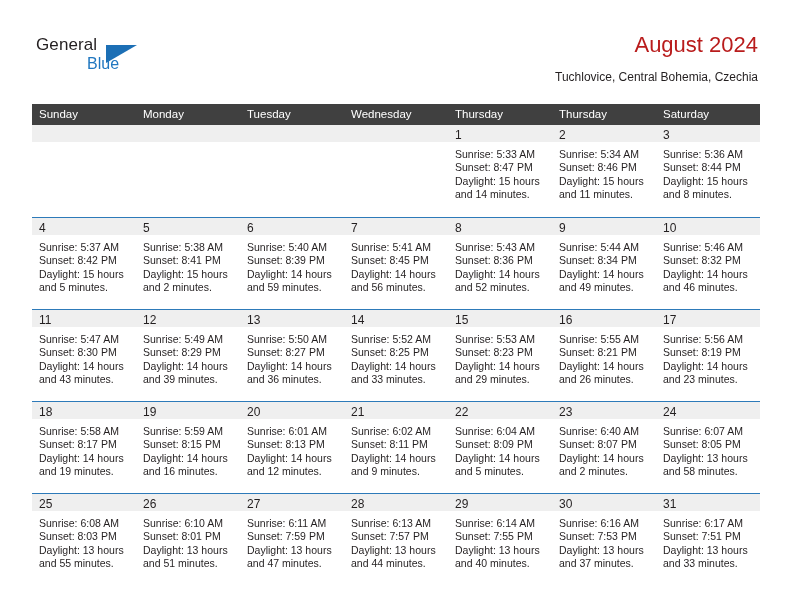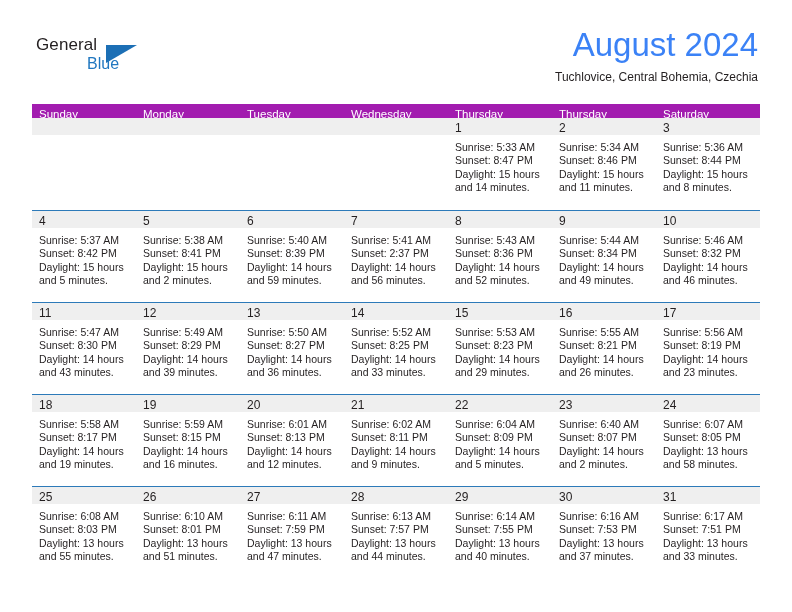--- a/index.html
+++ b/index.html
@@ -65,45 +65,45 @@
     border-bottom: 18px solid transparent;
     border-top: 0 solid transparent;
   }
   .title-block {
     position: absolute;
     right: 34px;
     top: 28px;
     text-align: right;
   }
   .cal-title {
-    font-size: 33px;
+    font-size: 22px;
     font-weight: normal;
-    color: #3b82f6;
+    color: #b91c1c;
     line-height: 34px;
     white-space: nowrap;
   }
   .cal-subtitle {
     margin-top: 7px;
     font-size: 12px;
     color: #231f20;
     line-height: 17px;
     white-space: nowrap;
   }
 
   
   .calendar {
     position: absolute;
     left: 32px;
     top: 104px;
     width: 728px;
   }
   .weekday-row {
     display: flex;
-    background: #a21caf;
-    height: 14px;
+    background: #404040;
+    height: 21px;
   }
   .weekday {
     flex: 1 1 0;
     color: #ffffff;
     font-size: 11.5px;
     line-height: 21px;
     padding-left: 7px;
     box-sizing: border-box;
     white-space: nowrap;
     overflow: hidden;
@@ -240,21 +240,21 @@
               <div>Sunrise: 5:40 AM</div>
               <div>Sunset: 8:39 PM</div>
               <div>Daylight: 14 hours</div>
               <div>and 59 minutes.</div>
             </div>
           </div>
           <div class="day-cell">
             <div class="day-number-band"><span class="day-number">7</span></div>
             <div class="day-info">
               <div>Sunrise: 5:41 AM</div>
-              <div>Sunset: 2:37 PM</div>
+              <div>Sunset: 8:45 PM</div>
               <div>Daylight: 14 hours</div>
               <div>and 56 minutes.</div>
             </div>
           </div>
           <div class="day-cell">
             <div class="day-number-band"><span class="day-number">8</span></div>
             <div class="day-info">
               <div>Sunrise: 5:43 AM</div>
               <div>Sunset: 8:36 PM</div>
               <div>Daylight: 14 hours</div>

